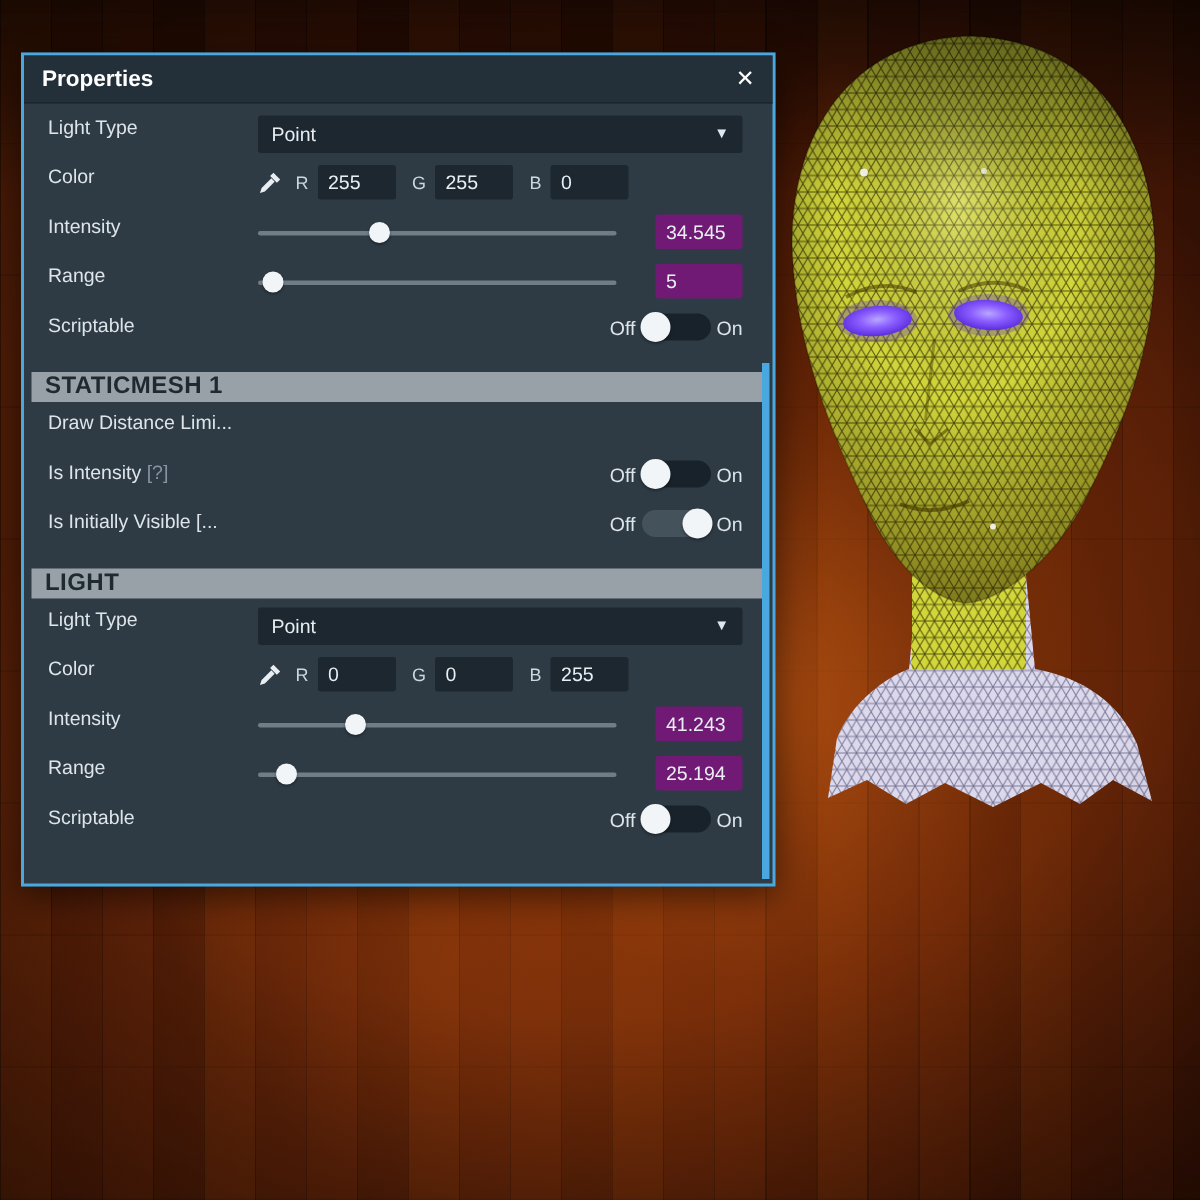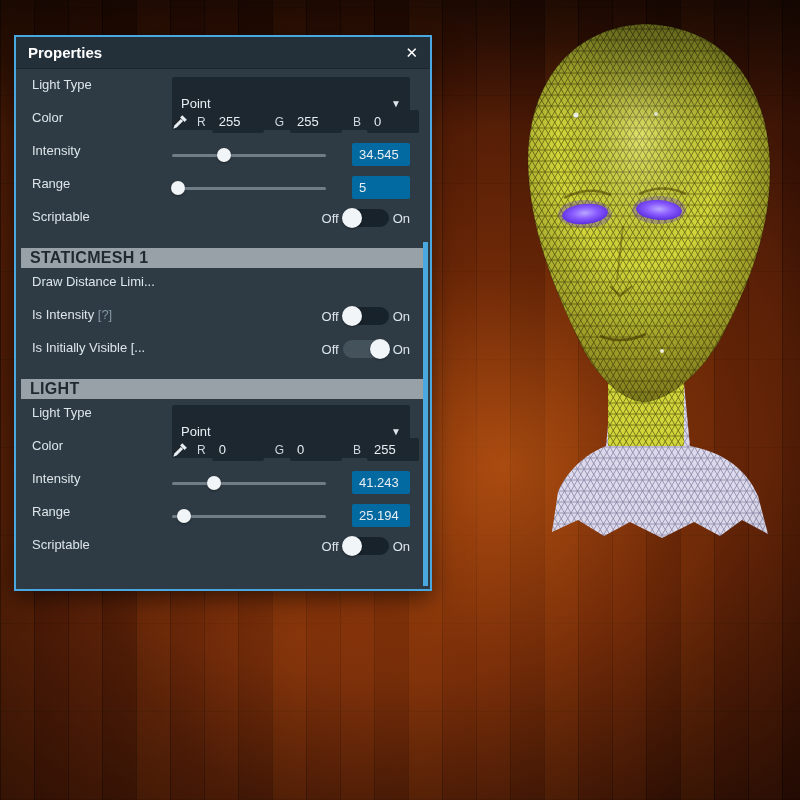--- a/index.html
+++ b/index.html
@@ -21,45 +21,45 @@
   }
   .vignette{
     position:absolute;inset:0;pointer-events:none;
     background:
       radial-gradient(ellipse 120% 95% at 48% 45%, rgba(0,0,0,0) 42%, rgba(0,0,0,0.50) 80%, rgba(0,0,0,0.72) 100%),
       linear-gradient(180deg, rgba(0,0,0,0.55), rgba(0,0,0,0) 16%);
   }
   .head-svg{position:absolute;left:505px;top:18px;width:292px;height:520px;}
   
   .panel{
-    position:absolute;left:14px;top:35px;width:418px;height:556px;box-sizing:border-box;
+    position:absolute;left:14px;top:35px;width:503px;height:556px;box-sizing:border-box;
     background:#2e3b45;border:2px solid #4aa8e0;z-index:10;
     box-shadow:0 6px 22px rgba(0,0,0,0.55);
   }
   .titlebar{height:31px;display:flex;align-items:center;justify-content:space-between;
     padding:0 12px;background:#243039;border-bottom:1px solid #1b252d;}
   .titlebar .title{font-weight:bold;font-size:15px;color:#ffffff;}
   .close{color:#ffffff;font-size:15px;line-height:1;cursor:pointer;}
   .content{position:relative;padding-top:8px;}
   .row{display:flex;align-items:flex-start;height:33px;padding:0 20px 0 16px;}
   .label{width:140px;flex:none;font-size:13px;color:#dde5ea;white-space:nowrap;overflow:hidden;}
   .hint{color:#8496a2;}
   .ctrl{flex:1;display:flex;align-items:center;min-width:0;}
   .dropdown{flex:1;height:25px;background:#1c2730;border-radius:2px;display:flex;
-    align-items:center;justify-content:space-between;padding:14px 9px;color:#e8eef2;font-size:13px;cursor:pointer;}
+    align-items:center;justify-content:space-between;padding:0 9px;color:#e8eef2;font-size:13px;cursor:pointer;}
   .dropdown .arrow{font-size:10px;color:#dfe7ec;}
   .dropper{margin-right:9px;flex:none;}
   .chan{font-size:12px;color:#cdd7de;margin-right:6px;}
   .num{width:52px;height:23px;background:#1c2730;border:none;outline:none;color:#e8eef2;
     font-size:13px;padding:0 0 0 7px;margin:0 11px 0 0;border-radius:2px;font-family:inherit;box-sizing:border-box;}
   .num.last{margin-right:0;}
   .slider{position:relative;flex:1;height:14px;margin-right:10px;cursor:pointer;}
   .slider .track{position:absolute;left:0;right:0;top:6px;height:3px;background:#717d86;border-radius:2px;}
   .slider .knob{position:absolute;top:0;width:14px;height:14px;border-radius:50%;background:#f2f5f7;margin-left:-7px;box-shadow:0 1px 2px rgba(0,0,0,0.4);}
-  .valuebox{width:58px;height:23px;background:#0369a1;border-radius:2px;color:#e8eef2;font-size:13px;
+  .valuebox{width:58px;height:23px;background:#701a75;border-radius:2px;color:#e8eef2;font-size:13px;
     display:flex;align-items:center;padding-left:7px;box-sizing:border-box;flex:none;overflow:hidden;margin-left:16px;}
   .toggle-group{flex:1;display:flex;align-items:center;justify-content:flex-end;gap:4px;}
   .t-label{font-size:13px;color:#dde5ea;}
   .pill{position:relative;width:46px;height:18px;border-radius:9px;background:#18222a;flex:none;cursor:pointer;}
   .pill .tknob{position:absolute;top:-1px;left:-1px;width:20px;height:20px;border-radius:50%;background:#f2f5f7;box-shadow:0 1px 2px rgba(0,0,0,0.4);}
   .pill.on{background:#44525c;}
   .pill.on .tknob{left:auto;right:-1px;}
   .section{height:20px;margin:6px 5px;background:#99a1a8;color:#1f2930;font-size:16px;font-weight:bold;
     display:flex;align-items:center;padding-left:9px;letter-spacing:0.3px;}
   .scrollbar{position:absolute;right:2px;top:205px;width:5px;height:344px;background:#233039;}

